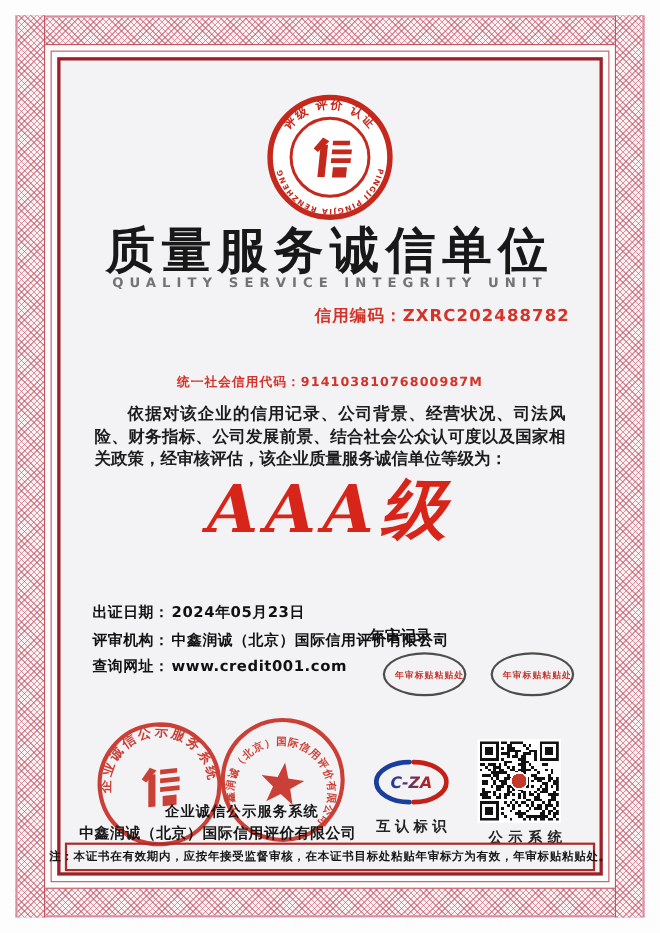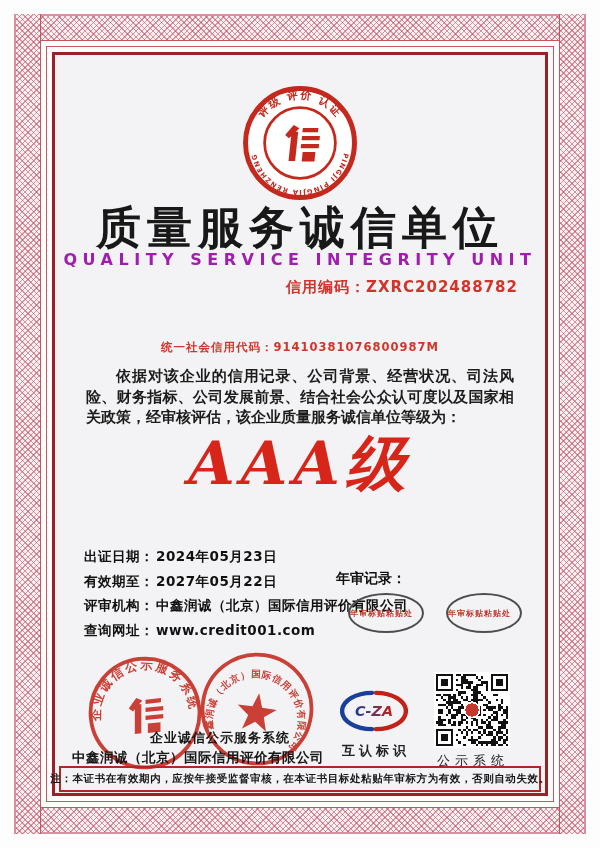--- a/index.html
+++ b/index.html
@@ -15,49 +15,49 @@
   .band.bottom { left:14px; right:14px; bottom:14px; height:27px; border-bottom:2px solid #d98fa0; border-top:1px solid #c4545f;}
   .band.left   { left:14px; top:14px; bottom:14px;   width:27px;  border-left:2px solid #d98fa0; border-right:1px solid #c4545f;}
   .band.right  { right:14px; top:14px; bottom:14px;  width:27px;  border-right:2px solid #d98fa0; border-left:1px solid #c4545f;}
   .thinline  { position:absolute; left:46px; right:46px; top:46px; bottom:46px; border:1px solid #c8545e; }
   .frame     { position:absolute; left:52px; right:52px; top:52px; bottom:52px; border:3px solid #9c2127; background:#f3f3f5; }
 
   
   .abs { position:absolute; }
   .center { left:0; right:0; text-align:center; }
   .title { top:198px; font-size:45px; font-weight:900; color:#181818; letter-spacing:6px; font-family:Liberation Sans, sans-serif; }
-  .subtitle { top:250px; font-size:16px; font-weight:bold; color:#a21caf; letter-spacing:5.5px; }
+  .subtitle { top:250px; font-size:12px; font-weight:bold; color:#737373; letter-spacing:5.5px; }
   .credit-code { top:278px; right:82px; font-size:15px; font-weight:bold; color:#d3342a; letter-spacing:1px; }
   .company { top:306px; font-size:25px; font-weight:900; color:#161616; letter-spacing:1px; }
   .uscc { top:340px; font-size:11.5px; font-weight:bold; color:#d3342a; letter-spacing:1px; }
   .paragraph { top:366px; left:86px; width:428px; font-size:15px; font-weight:bold; color:#1c1c1c;
                line-height:1.38; text-align:justify; text-indent:2em; }
   .grade { top:424px; font-size:60px; font-weight:bold; font-style:italic; color:#d8251a;
            letter-spacing:6px; font-family:"DejaVu Serif","Liberation Serif",serif; }
 
   .details { top:548px; left:84px; }
   .details .row { font-size:13.5px; font-weight:bold; color:#111; margin-bottom:6.5px; letter-spacing:.5px; }
   .details .row .val { margin-left:2px; }
 
   .annual-label { top:570px; left:336px; font-size:14px; font-weight:bold; color:#111; }
   .sticker { border:2px solid #4d4d4d; border-radius:50%; width:76px; height:40px;
-             display:flex; align-items:center; justify-content:flex-start;
+             display:flex; align-items:center; justify-content:flex-end;
              color:#c2372f; font-size:8px; font-weight:bold; letter-spacing:1px; }
   .sticker1 { top:593px; left:348px; } .sticker2 { top:593px; left:446px; }
 
   
   .seal { opacity:.88; }
   .seal1 { top:652px; left:84px;  width:122px; height:122px; transform:rotate(-6deg); }
   .seal2 { top:648px; left:196px; width:122px; height:122px; transform:rotate(8deg); }
   .caption1 { top:729px; left:150px; font-size:13px;  font-weight:bold; color:#171717; letter-spacing:1px; }
   .caption2 { top:749px; left:72px;  font-size:13.5px; font-weight:bold; color:#171717; letter-spacing:.5px; }
   .cza { top:688px; left:340px; width:68px; height:46px; }
   .cza-label { top:742px; left:341px; width:70px; text-align:center; font-size:13px; font-weight:bold; color:#222; letter-spacing:4px; }
   .qr { top:672px; left:434px; width:76px; height:76px; background:#fff; padding:2px; }
-  .qr-label { top:752px; left:430px; width:86px; text-align:center; font-size:13px; font-weight:normal; color:#222; letter-spacing:5px; }
+  .qr-label { top:752px; left:430px; width:86px; text-align:right; font-size:13px; font-weight:bold; color:#222; letter-spacing:5px; }
   .note-box { position:absolute; left:59px; right:59px; bottom:56px; height:26px;
               border:2px solid #ab2a28; display:flex; align-items:center; justify-content:center; }
   .note-box span { font-size:10.5px; font-weight:bold; color:#17171a; letter-spacing:.6px; white-space:nowrap; }
 
   svg text { font-family:"DejaVu Sans","Liberation Sans",sans-serif; }
 </style>
 </head>
 <body>
 
 <div class="page">
@@ -106,21 +106,20 @@
 
   <div class="abs center uscc">
     <span>统一社会信用代码：</span><span>91410381076800987M</span>
   </div>
 
   <div class="abs paragraph">依据对该企业的信用记录、公司背景、经营状况、司法风险、财务指标、公司发展前景、结合社会公众认可度以及国家相关政策，经审核评估，该企业质量服务诚信单位等级为：</div>
   <div class="abs center grade">AAA级</div>
 
   <div class="abs details">
     <div class="row"><span>出证日期：</span><span class="val">2024年05月23日</span></div>
-    <div class="row"><span>有效期至：</span><span class="val">2027年05月22日</span></div>
     <div class="row"><span>评审机构：</span><span class="val">中鑫润诚（北京）国际信用评价有限公司</span></div>
     <div class="row"><span>查询网址：</span><span class="val">www.credit001.com</span></div>
   </div>
 
   <div class="abs annual-label">年审记录：</div>
   <div class="abs sticker sticker1">
       <span>年审标贴粘贴处</span>
     </div>
   <div class="abs sticker sticker2">
       <span>年审标贴粘贴处</span>
@@ -470,16 +469,16 @@
       <rect x="24" y="2" width="3" height="3" fill="#111"></rect>
       <rect x="0" y="22" width="7" height="7" fill="#111"></rect>
       <rect x="1" y="23" width="5" height="5" fill="#fff"></rect>
       <rect x="2" y="24" width="3" height="3" fill="#111"></rect>
       <circle cx="14.5" cy="14.5" r="3.4" fill="#fff"></circle>
       <circle cx="14.5" cy="14.5" r="2.7" fill="#c4392b"></circle>
     </svg>
   <div class="abs qr-label">公示系统</div>
 
   <div class="note-box">
-    <span>注：本证书在有效期内，应按年接受监督审核，在本证书目标处粘贴年审标方为有效，否则自动失效。</span>
+    <span>注：本证书在有效期内，应按年接受监督审核，在本证书目标处粘贴年审标方为有效，年审标贴粘贴处。</span>
   </div>
 
 </div>
 
 </body></html>

